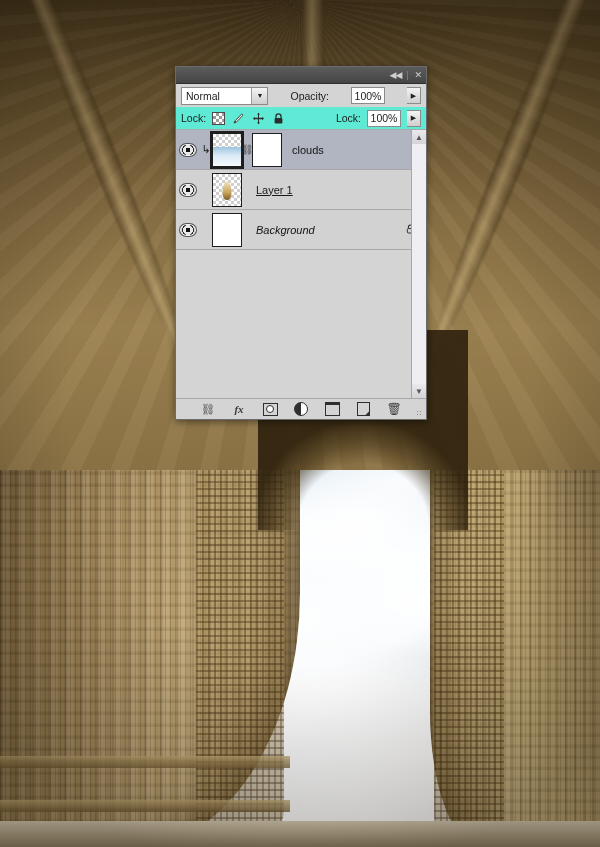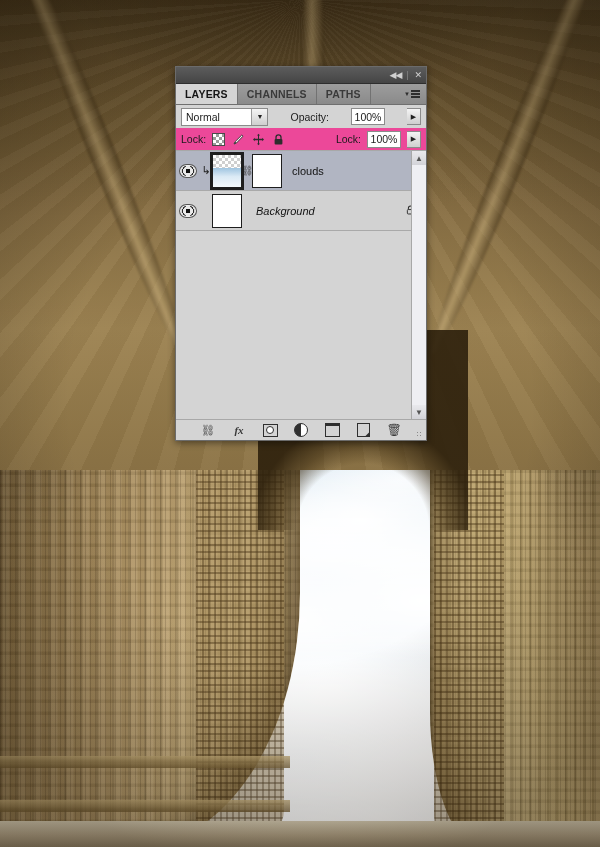--- a/index.html
+++ b/index.html
@@ -189,21 +189,21 @@
     font-size:10.5px;display:flex;align-items:center;justify-content:center;
   }
   .spin{
     width:13px;height:15px;background:linear-gradient(180deg,#f4f4f4,#cfcfcf);
     border:1px solid #8b8b8b;border-left:none;display:flex;align-items:center;justify-content:center;
     font-size:7px;color:#222;
   }
 
   .row-lock{
     display:flex;align-items:center;height:22px;padding:0 5px;gap:6px;
-    background:#ec4899;border-bottom:1px solid #a8a8a8;
+    background:#5eead4;border-bottom:1px solid #a8a8a8;
   }
   .lockicons{display:flex;align-items:center;gap:7px;}
   .lk{width:13px;height:13px;display:flex;align-items:center;justify-content:center;}
   .lk-trans{
     background-image:
       linear-gradient(45deg,#9a9a9a 25%,transparent 25%,transparent 75%,#9a9a9a 75%),
       linear-gradient(45deg,#9a9a9a 25%,#fff 25%,#fff 75%,#9a9a9a 75%);
     background-size:6px 6px;background-position:0 0,3px 3px;
     border:1px solid #4a4a4a;width:11px;height:11px;
   }
@@ -313,34 +313,20 @@
 </div>
 
 <div id="panel">
 
   <div class="titlebar">
     <span class="tb-btn">◀◀</span>
     <span class="tb-sep"></span>
     <span class="tb-btn">✕</span>
   </div>
 
-  <div class="tabstrip">
-    <div class="tab active">LAYERS</div>
-    <div class="tab">CHANNELS</div>
-    <div class="tab">PATHS</div>
-    <div class="tab-fill"></div>
-    <div class="panelmenu">
-      <span class="pm-caret">▼</span>
-      <span class="pm-lines">
-          <i></i>
-          <i></i>
-          <i></i>
-        </span>
-    </div>
-  </div>
 
   <div class="row-blend">
     <div class="combo">
       <span>Normal</span>
       <span class="combo-arrow">▼</span>
     </div>
     <span class="lbl">Opacity:</span>
     <div class="numfield">100%</div>
     <div class="spin">▶</div>
   </div>
@@ -381,20 +367,30 @@
         </span>
       <span class="clipmark">↳</span>
       <span class="thumb checker sel-outline">
           <span class="th-clouds"></span>
         </span>
       <span class="linkicon">⛓</span>
       <span class="thumb"></span>
       <span class="layername">clouds</span>
     </div>
 
+    <div class="layerrow">
+      <span class="eyecell">
+          <span class="eye"></span>
+        </span>
+      <span class="clipmark"></span>
+      <span class="thumb checker">
+          <span class="th-flame"></span>
+        </span>
+      <span class="layername underline" style="margin-left:14px">Layer 1</span>
+    </div>
 
 
     <div class="layerrow">
       <span class="eyecell">
           <span class="eye"></span>
         </span>
       <span class="clipmark"></span>
       <span class="thumb"></span>
       <span class="layername italic" style="margin-left:14px">Background</span>
       <span class="locksm">

